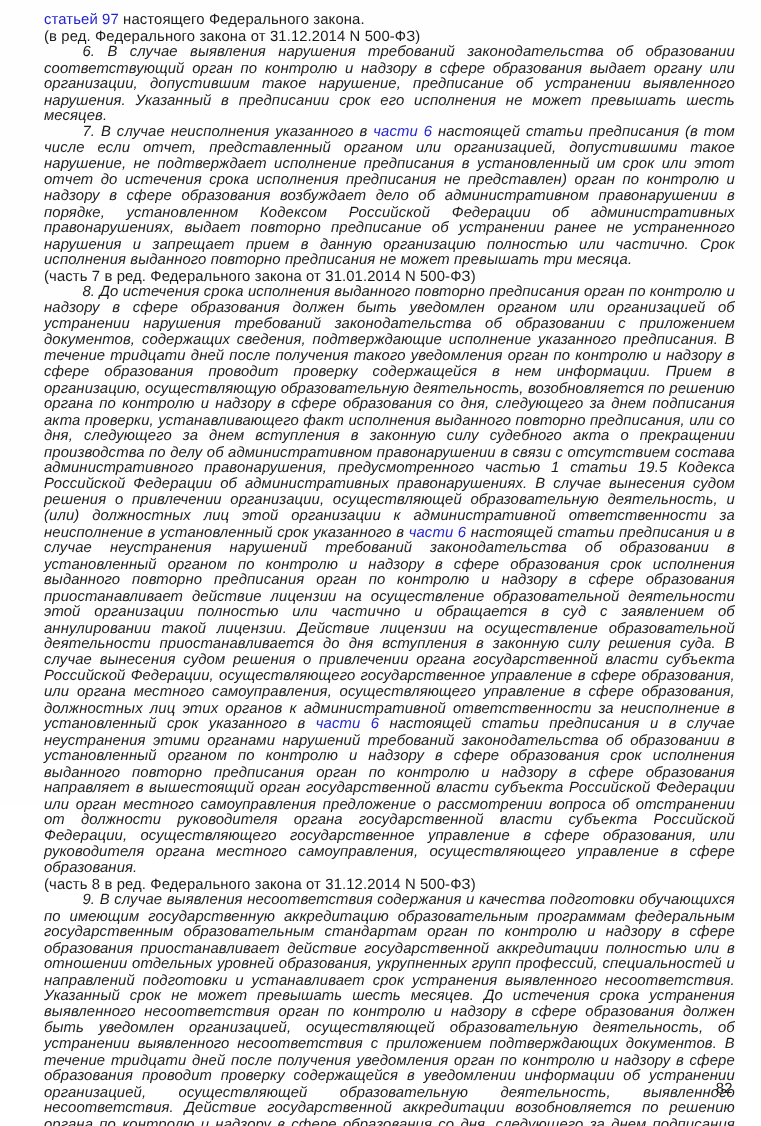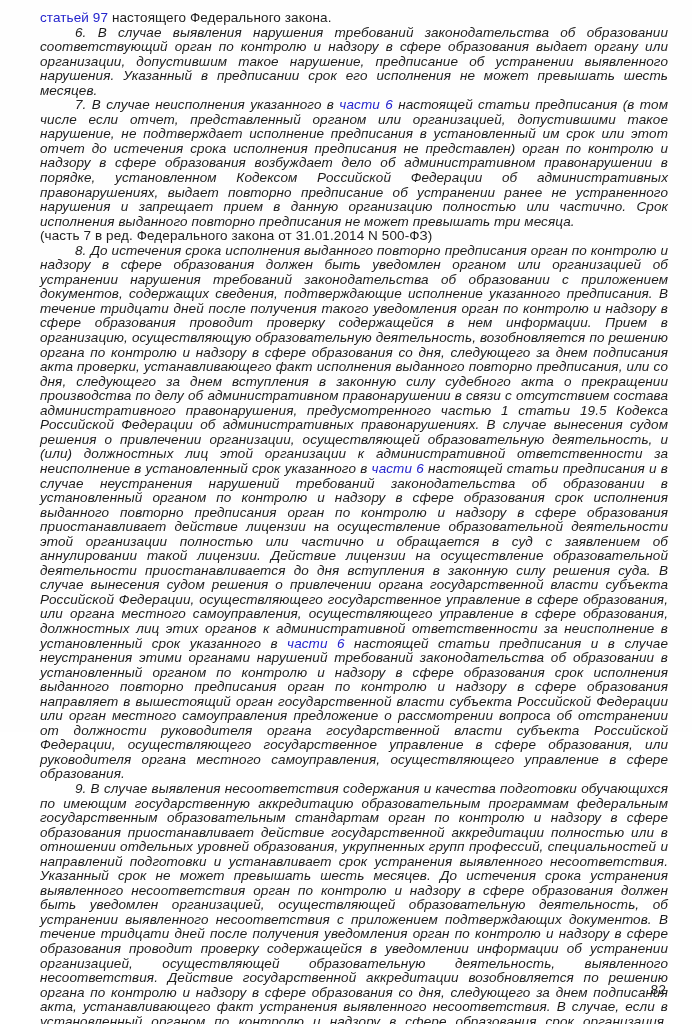--- a/index.html
+++ b/index.html
@@ -44,20 +44,22 @@
     font-size: 13.5px;
     color: var(--text-color, #1c1c1c);
   }
 </style>
 </head>
 <body>
 
 <div class="page">
   <div>
       <p class="para"><span class="ref-link">статьей 97</span><span> настоящего Федерального закона.</span></p>
+      <p class="para"><span>(в ред. Федерального закона от 31.12.2014 N 500-ФЗ)</span></p>
       <p class="para indent"><span>6. В случае выявления нарушения требований законодательства об образовании соответствующий орган по контролю и надзору в сфере образования выдает органу или организации, допустившим такое нарушение, предписание об устранении выявленного нарушения. Указанный в предписании срок его исполнения не может превышать шесть месяцев.</span></p>
       <p class="para indent"><span>7. В случае неисполнения указанного в </span><span class="ref-link">части 6</span><span> настоящей статьи предписания (в том числе если отчет, представленный органом или организацией, допустившими такое нарушение, не подтверждает исполнение предписания в установленный им срок или этот отчет до истечения срока исполнения предписания не представлен) орган по контролю и надзору в сфере образования возбуждает дело об административном правонарушении в порядке, установленном Кодексом Российской Федерации об административных правонарушениях, выдает повторно предписание об устранении ранее не устраненного нарушения и запрещает прием в данную организацию полностью или частично. Срок исполнения выданного повторно предписания не может превышать три месяца.</span></p>
       <p class="para"><span>(часть 7 в ред. Федерального закона от 31.01.2014 N 500-ФЗ)</span></p>
       <p class="para indent"><span>8. До истечения срока исполнения выданного повторно предписания орган по контролю и надзору в сфере образования должен быть уведомлен органом или организацией об устранении нарушения требований законодательства об образовании с приложением документов, содержащих сведения, подтверждающие исполнение указанного предписания. В течение тридцати дней после получения такого уведомления орган по контролю и надзору в сфере образования проводит проверку содержащейся в нем информации. Прием в организацию, осуществляющую образовательную деятельность, возобновляется по решению органа по контролю и надзору в сфере образования со дня, следующего за днем подписания акта проверки, устанавливающего факт исполнения выданного повторно предписания, или со дня, следующего за днем вступления в законную силу судебного акта о прекращении производства по делу об административном правонарушении в связи с отсутствием состава административного правонарушения, предусмотренного частью 1 статьи 19.5 Кодекса Российской Федерации об административных правонарушениях. В случае вынесения судом решения о привлечении организации, осуществляющей образовательную деятельность, и (или) должностных лиц этой организации к административной ответственности за неисполнение в установленный срок указанного в </span><span class="ref-link">части 6</span><span> настоящей статьи предписания и в случае неустранения нарушений требований законодательства об образовании в установленный органом по контролю и надзору в сфере образования срок исполнения выданного повторно предписания орган по контролю и надзору в сфере образования приостанавливает действие лицензии на осуществление образовательной деятельности этой организации полностью или частично и обращается в суд с заявлением об аннулировании такой лицензии. Действие лицензии на осуществление образовательной деятельности приостанавливается до дня вступления в законную силу решения суда. В случае вынесения судом решения о привлечении органа государственной власти субъекта Российской Федерации, осуществляющего государственное управление в сфере образования, или органа местного самоуправления, осуществляющего управление в сфере образования, должностных лиц этих органов к административной ответственности за неисполнение в установленный срок указанного в </span><span class="ref-link">части 6</span><span> настоящей статьи предписания и в случае неустранения этими органами нарушений требований законодательства об образовании в установленный органом по контролю и надзору в сфере образования срок исполнения выданного повторно предписания орган по контролю и надзору в сфере образования направляет в вышестоящий орган государственной власти субъекта Российской Федерации или орган местного самоуправления предложение о рассмотрении вопроса об отстранении от должности руководителя органа государственной власти субъекта Российской Федерации, осуществляющего государственное управление в сфере образования, или руководителя органа местного самоуправления, осуществляющего управление в сфере образования.</span></p>
+      <p class="para"><span>(часть 8 в ред. Федерального закона от 31.12.2014 N 500-ФЗ)</span></p>
       <p class="para indent"><span>9. В случае выявления несоответствия содержания и качества подготовки обучающихся по имеющим государственную аккредитацию образовательным программам федеральным государственным образовательным стандартам орган по контролю и надзору в сфере образования приостанавливает действие государственной аккредитации полностью или в отношении отдельных уровней образования, укрупненных групп профессий, специальностей и направлений подготовки и устанавливает срок устранения выявленного несоответствия. Указанный срок не может превышать шесть месяцев. До истечения срока устранения выявленного несоответствия орган по контролю и надзору в сфере образования должен быть уведомлен организацией, осуществляющей образовательную деятельность, об устранении выявленного несоответствия с приложением подтверждающих документов. В течение тридцати дней после получения уведомления орган по контролю и надзору в сфере образования проводит проверку содержащейся в уведомлении информации об устранении организацией, осуществляющей образовательную деятельность, выявленного несоответствия. Действие государственной аккредитации возобновляется по решению органа по контролю и надзору в сфере образования со дня, следующего за днем подписания акта, устанавливающего факт устранения выявленного несоответствия. В случае, если в установленный органом по контролю и надзору в сфере образования срок организация, осуществляющая образовательную деятельность, не устранила выявленное несоответствие, орган по контролю и надзору в сфере образования лишает организацию, осуществляющую образовательную деятельность, государственной</span></p>
     </div>
   <div class="page-number">82</div>
 </div>
 
 </body></html>

